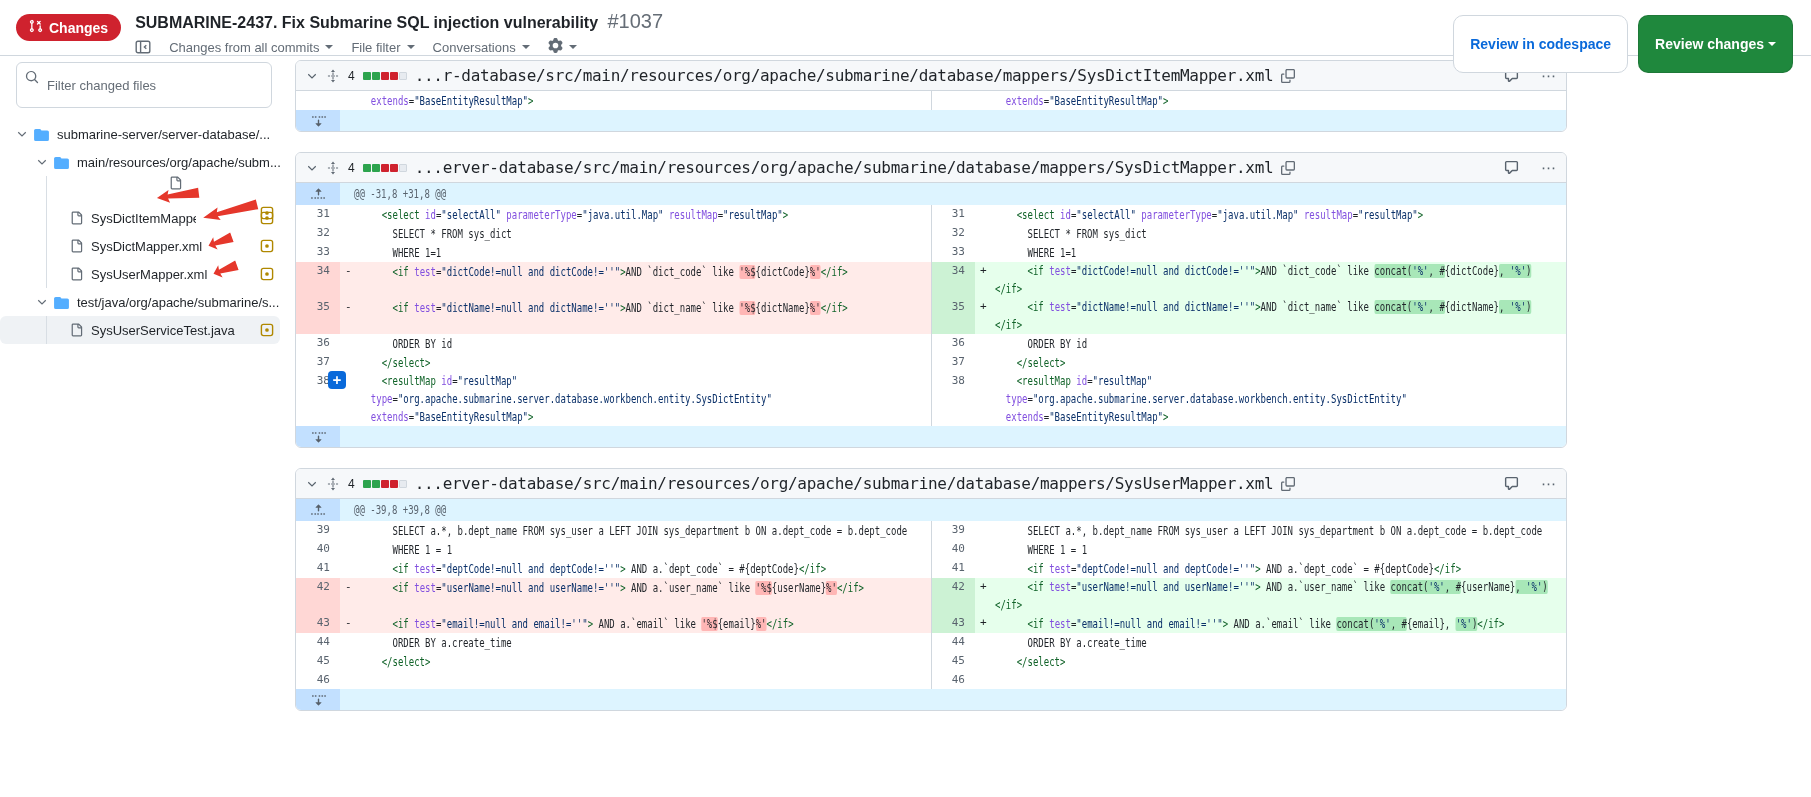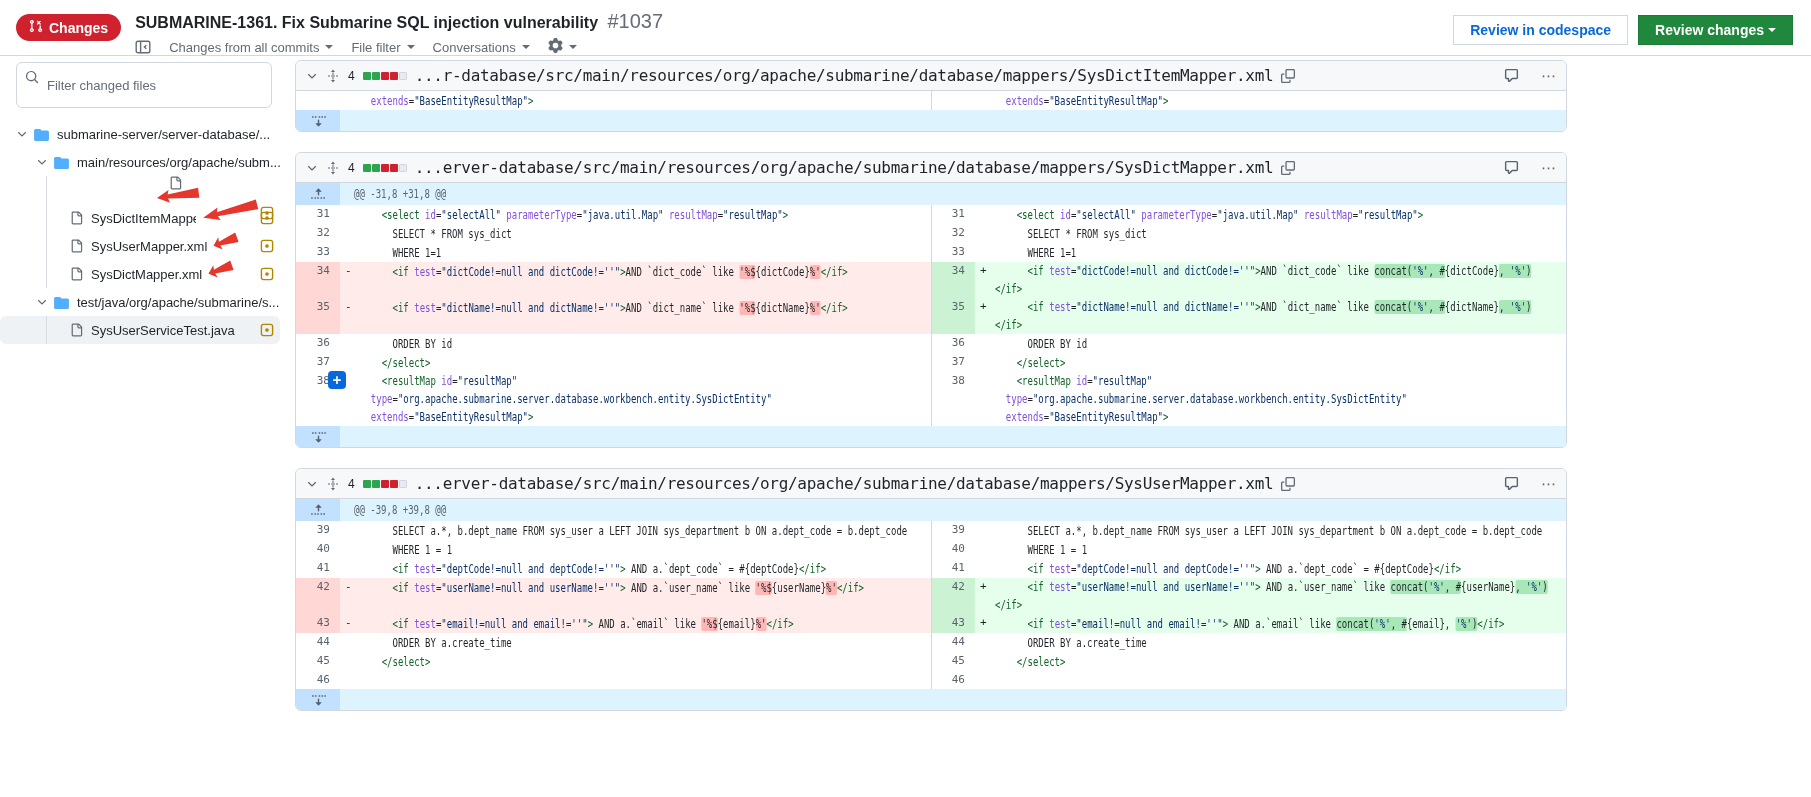--- a/index.html
+++ b/index.html
@@ -10,21 +10,21 @@
   .pill{display:flex;align-items:center;gap:6px;background:#cf222e;color:#fff;font-size:14px;font-weight:600;
     border-radius:16px;padding:5px 13px;margin:14px 0 0 16px}
   .title-wrap{margin:10px 0 0 14px}
   .pr-title{font-size:16px;font-weight:700;color:#1f2328;display:inline}
   .pr-number{font-size:20px;font-weight:400;color:#656d76;display:inline;margin-left:5px}
   .toolbar{display:flex;align-items:center;gap:18px;margin-top:5px;color:#636c76;font-size:13px}
   .toolbar .titem{display:flex;align-items:center;gap:2px;cursor:pointer}
   .caret{width:0;height:0;border:4px solid transparent;border-top-color:#636c76;margin-left:4px;margin-top:4px;display:inline-block}
   .caret.white{border-top-color:#fff}
   .top-right{position:absolute;right:18px;top:15px;display:flex;gap:10px}
-  .btn{font-size:14px;font-weight:600;border-radius:0;padding:6px 16px;display:flex;align-items:center;cursor:pointer}
+  .btn{font-size:14px;font-weight:600;border-radius:10px;padding:20px 16px;display:flex;align-items:center;cursor:pointer}
   .btn.secondary{color:#0969da;background:#fff;border:1px solid #d0d7de}
   .btn.primary{color:#fff;background:#1f883d;border:1px solid rgba(27,31,36,.15)}
   
   .content{display:flex;align-items:flex-start}
   .sidebar{width:288px;flex:none;padding-top:6px;position:relative}
   .filter{margin:0 14px 12px 16px;position:relative}
   .filter input{width:256px;height:46px;border:1px solid #d0d7de;border-radius:6px;padding:0 10px 0 30px;
     font-size:13px;color:#1f2328;background:#fff;outline:none}
   .filter input::placeholder{color:#656d76}
   .filter .s-ic{position:absolute;left:9px;top:8px;color:#636c76}
@@ -79,21 +79,21 @@
 <div class="top">
   <div class="pill">
     <span>
       <svg width="14" height="14" viewBox="0 0 16 16" fill="#fff">
           <path d="M3.25 1a2.25 2.25 0 0 1 .75 4.372v5.256a2.251 2.251 0 1 1-1.5 0V5.372A2.251 2.251 0 0 1 3.25 1Zm0 1.5a.75.75 0 1 0 0 1.5.75.75 0 0 0 0-1.5Zm0 9.5a.75.75 0 1 0 0 1.5.75.75 0 0 0 0-1.5Zm9.5 0a.75.75 0 1 0 0 1.5.75.75 0 0 0 0-1.5ZM12 10.628V7.75a.75.75 0 0 1 1.5 0v2.878a2.251 2.251 0 1 1-1.5 0ZM13.28 2.22a.75.75 0 0 1 0 1.06l-.97.97.97.97a.75.75 0 1 1-1.06 1.06l-.97-.97-.97.97a.75.75 0 1 1-1.06-1.06l.97-.97-.97-.97a.75.75 0 0 1 1.06-1.06l.97.97.97-.97a.75.75 0 0 1 1.06 0Z"></path>
         </svg>
     </span>
     <span>Changes</span>
   </div>
   <div class="title-wrap">
-    <span class="pr-title">SUBMARINE-1361. Fix Submarine SQL injection vulnerability</span>
+    <span class="pr-title">SUBMARINE-2437. Fix Submarine SQL injection vulnerability</span>
     <span class="pr-number">#1037</span>
     <div class="toolbar">
       <span class="icbtn">
         <svg width="16" height="16" viewBox="0 0 16 16" fill="none" stroke="#636c76" stroke-width="1.4">
             <rect x="1.2" y="2.2" width="13.6" height="11.6" rx="1.8"></rect>
             <path d="M5.6 2.5v11"></path>
             <path d="M11.3 6.2 9.4 8l1.9 1.8"></path>
           </svg>
       </span>
       <span class="titem">
@@ -202,41 +202,41 @@
             </svg>
           </span>
         </div>
         <div class="trow" style="padding-left: 70px;">
           <span class="guide"></span>
           <span style="display: flex;">
             <svg width="13" height="14" viewBox="0 0 16 16" fill="#636c76">
               <path d="M2 1.75C2 .784 2.784 0 3.75 0h6.586c.464 0 .909.184 1.237.513l2.914 2.914c.329.328.513.773.513 1.237v9.586A1.75 1.75 0 0 1 13.25 16h-9.5A1.75 1.75 0 0 1 2 14.25V1.75Zm1.75-.25a.25.25 0 0 0-.25.25v12.5c0 .138.112.25.25.25h9.5a.25.25 0 0 0 .25-.25V6h-2.75A1.75 1.75 0 0 1 9 4.25V1.5H3.75Zm6.75.062V4.25c0 .138.112.25.25.25h2.688l-2.938-2.938Z"></path>
             </svg>
           </span>
-          <span class="lbl">SysUserMapper.xml</span>
+          <span class="lbl">SysDictMapper.xml</span>
           <span style="display: flex; margin-left: 6px; transform: rotate(-20deg); transform-origin: left center;">
             <svg width="26" height="16" viewBox="0 0 46 16" preserveAspectRatio="none" fill="#e5372b">
               <polygon points="1,8 14,1.5 12.5,6 45,3 45,13 12.5,10 14,14.5"></polygon>
             </svg>
           </span>
           <span class="status">
             <svg width="14" height="14" viewBox="0 0 16 16">
               <rect x="1.6" y="1.6" width="12.8" height="12.8" rx="2.4" fill="none" stroke="#b08800" stroke-width="1.6"></rect>
               <circle cx="8" cy="8" r="2.1" fill="#b08800"></circle>
             </svg>
           </span>
         </div>
         <div class="trow" style="padding-left: 70px;">
           <span class="guide"></span>
           <span style="display: flex;">
             <svg width="13" height="14" viewBox="0 0 16 16" fill="#636c76">
               <path d="M2 1.75C2 .784 2.784 0 3.75 0h6.586c.464 0 .909.184 1.237.513l2.914 2.914c.329.328.513.773.513 1.237v9.586A1.75 1.75 0 0 1 13.25 16h-9.5A1.75 1.75 0 0 1 2 14.25V1.75Zm1.75-.25a.25.25 0 0 0-.25.25v12.5c0 .138.112.25.25.25h9.5a.25.25 0 0 0 .25-.25V6h-2.75A1.75 1.75 0 0 1 9 4.25V1.5H3.75Zm6.75.062V4.25c0 .138.112.25.25.25h2.688l-2.938-2.938Z"></path>
             </svg>
           </span>
-          <span class="lbl">SysDictMapper.xml</span>
+          <span class="lbl">SysUserMapper.xml</span>
           <span style="display: flex; margin-left: 6px; transform: rotate(-20deg); transform-origin: left center;">
             <svg width="26" height="16" viewBox="0 0 46 16" preserveAspectRatio="none" fill="#e5372b">
               <polygon points="1,8 14,1.5 12.5,6 45,3 45,13 12.5,10 14,14.5"></polygon>
             </svg>
           </span>
           <span class="status">
             <svg width="14" height="14" viewBox="0 0 16 16">
               <rect x="1.6" y="1.6" width="12.8" height="12.8" rx="2.4" fill="none" stroke="#b08800" stroke-width="1.6"></rect>
               <circle cx="8" cy="8" r="2.1" fill="#b08800"></circle>
             </svg>

